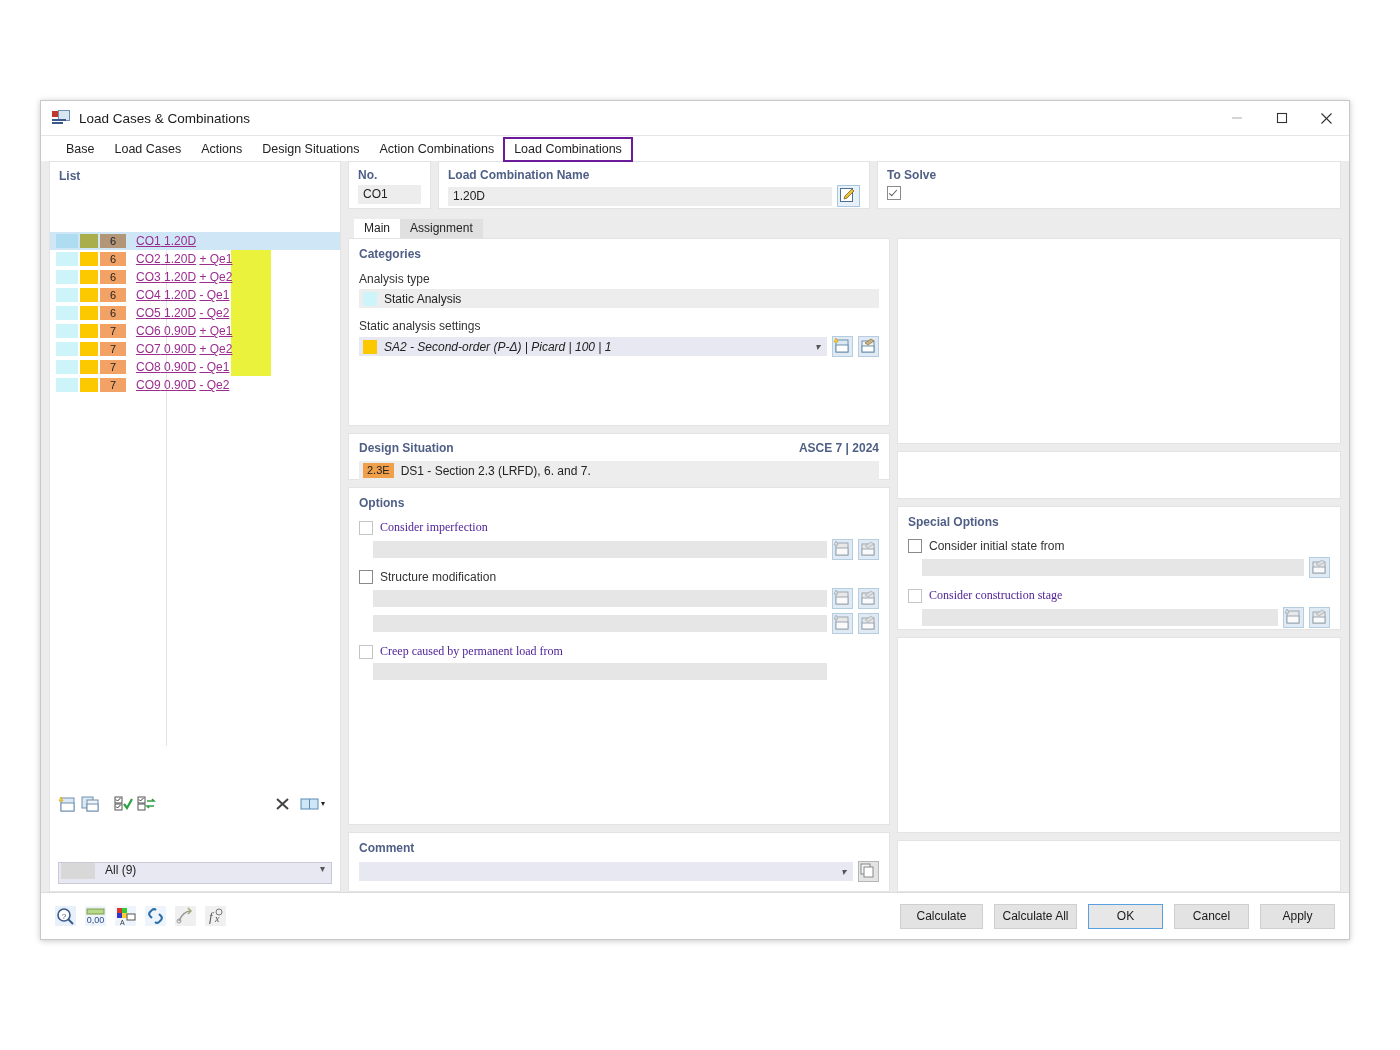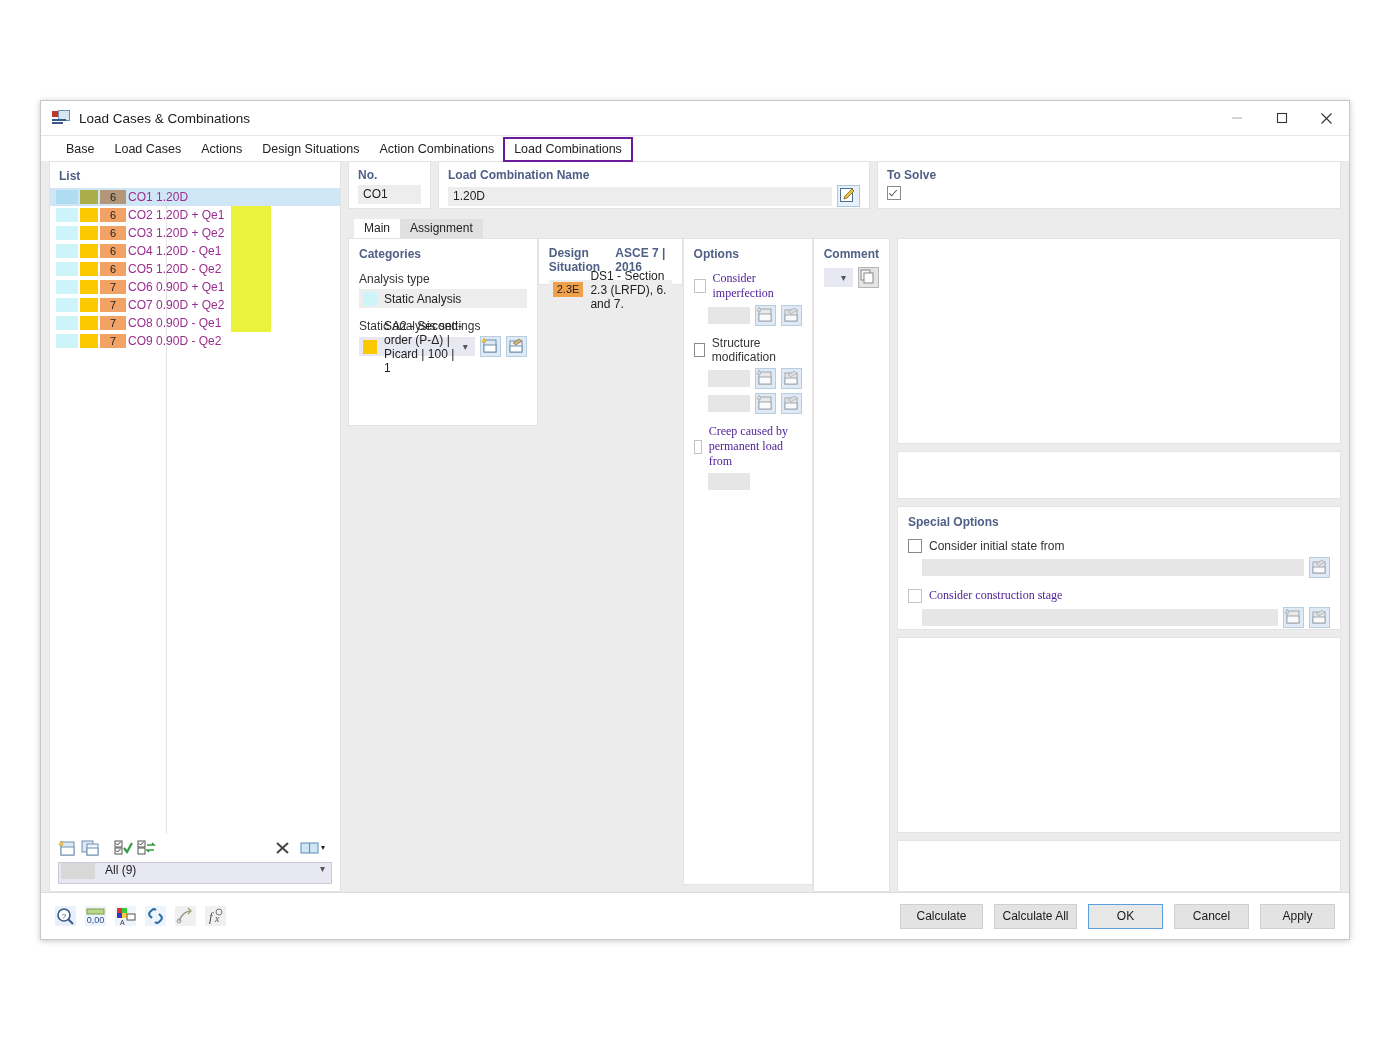--- a/index.html
+++ b/index.html
@@ -44,32 +44,32 @@
     padding:3px 10px 4px 10px;font-size:12.5px;color:#222;line-height:16px;
     position:relative;white-space:nowrap;
   }
   .tab.highlight{outline:2.5px solid #6b1b9a;outline-offset:-1px;z-index:2;background:#fff;}
   
   .dlg-body{flex:1 1 auto;background:#ececec;padding:0;display:flex;position:relative;}
   .inner{position:absolute;left:8px;top:0;right:8px;bottom:0;display:flex;}
   
   .list-panel{
     width:290px;flex:0 0 290px;background:#ffffff;border:1px solid #e3e3e3;
-    margin-right:7px;display:flex;flex-direction:column;
+    margin-right:7px;display:flex;flex-direction:column;gap:44px;
   }
   .panel-head{font-size:12px;font-weight:bold;color:#4f5f85;padding:7px 9px 4px 9px;}
   .list-box{flex:1 1 auto;position:relative;overflow:hidden;border-top:1px solid #ffffff;}
   .list-divider{position:absolute;left:116px;top:0;bottom:0;width:1px;background:#e4e4e4;}
   .row{height:18px;display:flex;align-items:center;font-size:12px;position:relative;}
   .row.selected{background:#cfe6f7;}
   .sw{height:14px;margin-right:2px;flex:0 0 auto;}
   .sw1{width:22px;margin-left:6px;}
   .sw2{width:18px;}
   .sw3{width:26px;display:flex;align-items:center;justify-content:center;font-size:11px;color:#222;}
-  .row .txt{color:#9b2d8f;white-space:nowrap;}
+  .row .txt{margin-left:8px;color:#9b2d8f;white-space:nowrap;text-decoration:underline;}
   .row .seg{display:inline-block;}
   .listhl{position:absolute;left:181px;top:18px;width:40px;height:126px;background:#eaf23c;z-index:0;}
   
   .list-tools{height:28px;flex:0 0 28px;display:flex;align-items:center;padding:0 8px;}
   .tbtn{width:19px;height:18px;margin-right:4px;position:relative;}
   .tbtn.sp{margin-left:10px;}
   .rtools{margin-left:auto;display:flex;align-items:center;}
   .list-filter{
     height:20px;flex:0 0 20px;margin:0 8px 7px 8px;background:#e8e8f2;
     border:1px solid #c9c9d9;display:flex;align-items:flex-start;font-size:12px;position:relative;
@@ -91,29 +91,29 @@
   .icon-btn{width:21px;height:20px;margin-left:5px;background:#e8f1fa;border:1px solid #a8c6de;position:relative;flex:0 0 21px;}
   .chk{width:12px;height:12px;border:1px solid #8a8a8a;background:#fff;display:inline-block;position:relative;vertical-align:middle;}
   .chk.checked:after{content:"";position:absolute;left:3px;top:1px;width:3px;height:7px;border:solid #555;border-width:0 1.6px 1.6px 0;transform:rotate(42deg);}
   .chk.dis{border-color:#c4c4c4;}
   
   .subtabs{height:21px;flex:0 0 21px;display:flex;align-items:flex-end;margin-top:8px;padding-left:6px;}
   .stab{font-size:12px;padding:2px 10px 3px 10px;color:#222;}
   .stab.active{background:#ffffff;}
   .stab.inactive{background:#e0e0e0;}
   .content-row{flex:1 1 auto;display:flex;min-height:0;}
-  .col-left{flex:1 1 auto;display:flex;flex-direction:row;margin-right:7px;min-width:0;}
+  .col-left{flex:1 1 auto;display:flex;flex-direction:column;margin-right:7px;min-width:0;}
   .col-right{width:444px;flex:0 0 444px;display:flex;flex-direction:column;}
   .sect{background:#fff;border:1px solid #e3e3e3;padding:8px 10px;margin-bottom:7px;}
   .sect-title{font-size:12px;font-weight:bold;color:#4f5f85;}
   .sect-title-row{display:flex;align-items:baseline;justify-content:space-between;}
   .lbl{font-size:12px;color:#333;margin-top:11px;margin-bottom:3px;}
   .wide-field{background:#ededed;height:19px;display:flex;align-items:center;font-size:12px;color:#222;}
   .swatch{width:14px;height:14px;margin-left:4px;margin-right:7px;flex:0 0 14px;}
-  .dd-row{display:flex;align-items:center;}
+  .dd-row{display:flex;align-items:center;font-style:italic;}
   .dd{flex:1 1 auto;background:#e8e8f2;height:19px;display:flex;align-items:center;font-size:12px;color:#222;border:none;min-width:0;}
   .dd .caret2{margin-left:auto;margin-right:7px;color:#555;font-size:10px;}
   .mini-btn{width:19px;height:19px;margin-left:5px;background:#dfeaf4;border:1px solid #b6cde0;position:relative;flex:0 0 19px;}
   .ds-badge{background:#f0a04b;color:#222;font-size:11px;padding:0 4px;height:15px;line-height:15px;margin-left:4px;margin-right:7px;}
   .opt-line{display:flex;align-items:center;margin-top:10px;}
   .opt-line .olabel{margin-left:7px;font-size:12px;color:#333;}
   .opt-line .olabel.dis{color:#4c1d95;font-family:Liberation Serif, serif;}
   .opt-field-row{display:flex;align-items:center;margin-top:4px;padding-left:14px;}
   .opt-field{flex:1 1 auto;background:#e6e6e6;height:17px;min-width:0;}
   .filler{background:#fff;border:1px solid #e3e3e3;flex:1 1 auto;margin-bottom:7px;}
@@ -365,21 +365,21 @@
                       <rect x="3" y="9" width="12" height="6" fill="#fff" stroke="#6e8fae"></rect>
                       <path d="M6 6 l6 -4 l3 2 l-6 4 Z" fill="#c9b28c" stroke="#7a6320" stroke-width=".6"></path>
                     </svg>
               </div>
             </div>
           </div>
 
           <div class="sect" style="height:30px;padding-top:7px">
             <div class="sect-title-row">
               <span class="sect-title">Design Situation</span>
-              <span class="sect-title">ASCE 7 | 2016</span>
+              <span class="sect-title">ASCE 7 | 2024</span>
             </div>
             <div class="wide-field" style="margin-top:6px">
               <span class="ds-badge">2.3E</span>
               <span>DS1 - Section 2.3 (LRFD), 6. and 7.</span>
             </div>
           </div>
 
           <div class="sect" style="flex:1 1 auto;padding-bottom:12px">
             <div class="sect-title">Options</div>
 

